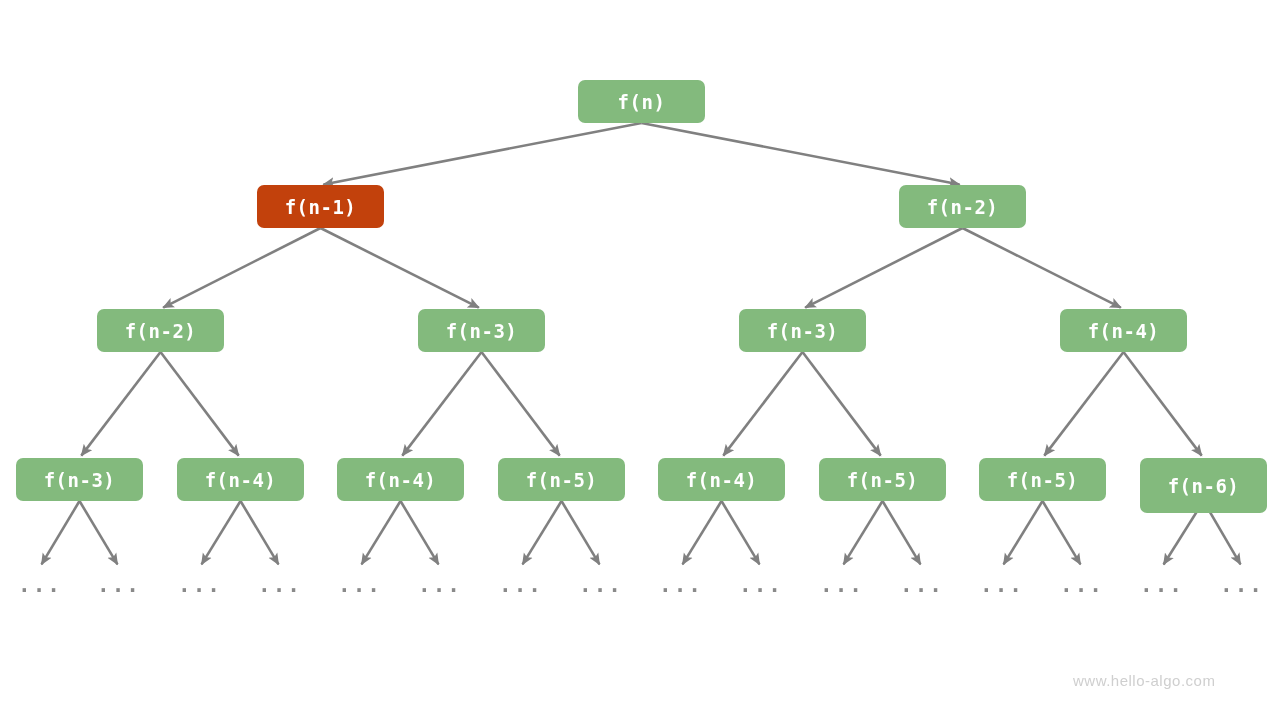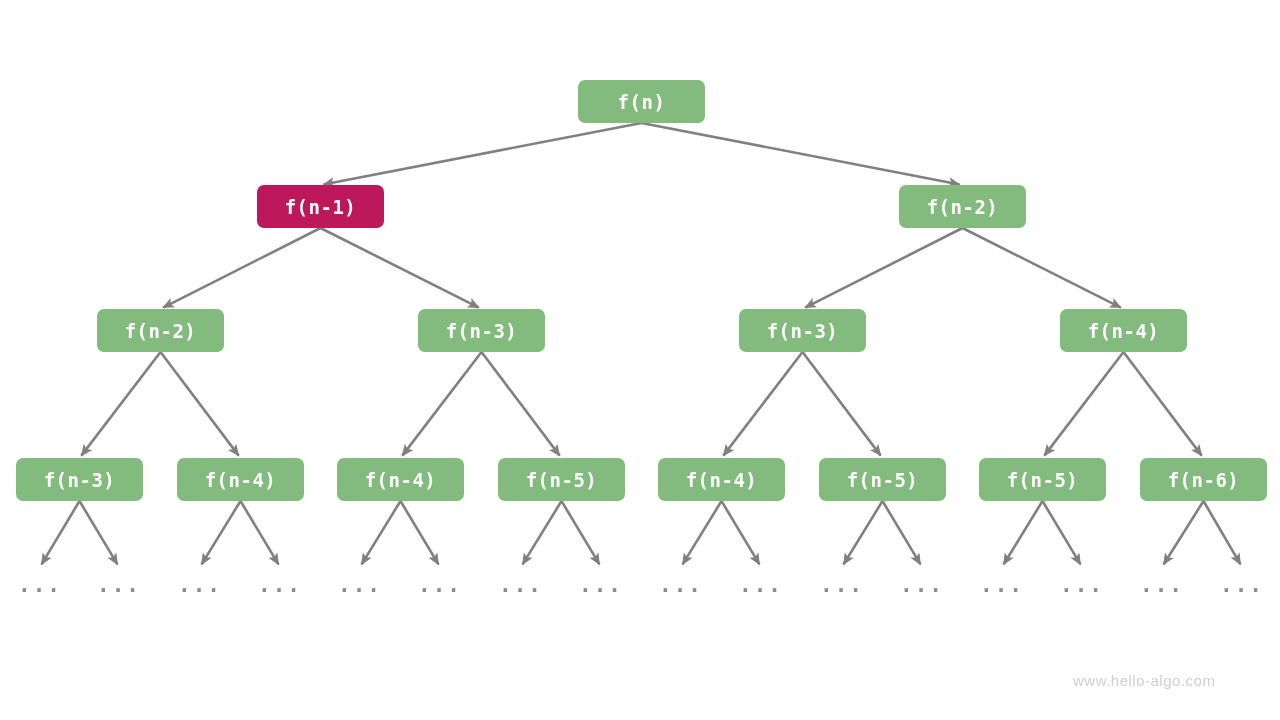--- a/index.html
+++ b/index.html
@@ -99,34 +99,34 @@
       <line x1="882.5" y1="501" x2="843.5690486595578" y2="564.443031814054" stroke="#808080" stroke-width="2.6" stroke-linecap="butt" marker-end="url(#arrowhead)"></line>
       <line x1="882.5" y1="501" x2="920.4593815604047" y2="564.4258021009294" stroke="#808080" stroke-width="2.6" stroke-linecap="butt" marker-end="url(#arrowhead)"></line>
       <line x1="1042.5" y1="501" x2="1003.5690486595578" y2="564.443031814054" stroke="#808080" stroke-width="2.6" stroke-linecap="butt" marker-end="url(#arrowhead)"></line>
       <line x1="1042.5" y1="501" x2="1080.4593815604048" y2="564.4258021009294" stroke="#808080" stroke-width="2.6" stroke-linecap="butt" marker-end="url(#arrowhead)"></line>
       <line x1="1203.5" y1="501" x2="1163.5969086452392" y2="564.4603380581739" stroke="#808080" stroke-width="2.6" stroke-linecap="butt" marker-end="url(#arrowhead)"></line>
       <line x1="1203.5" y1="501" x2="1240.4883869234277" y2="564.4086632973047" stroke="#808080" stroke-width="2.6" stroke-linecap="butt" marker-end="url(#arrowhead)"></line>
     </svg>
 
   <div id="node-layer">
       <div class="node" style="left: 578px; top: 80px; width: 127px; height: 43px; background: rgb(131, 186, 125); color: rgb(255, 255, 255);">f(n)</div>
-      <div class="node" style="left: 257px; top: 185px; width: 127px; height: 43px; background: #be185d; color: rgb(255, 255, 255);">f(n-1)</div>
+      <div class="node" style="left: 257px; top: 185px; width: 127px; height: 43px; background: #c2410c; color: rgb(255, 255, 255);">f(n-1)</div>
       <div class="node" style="left: 899px; top: 185px; width: 127px; height: 43px; background: rgb(131, 186, 125); color: rgb(255, 255, 255);">f(n-2)</div>
       <div class="node" style="left: 97px; top: 309px; width: 127px; height: 43px; background: rgb(131, 186, 125); color: rgb(255, 255, 255);">f(n-2)</div>
       <div class="node" style="left: 418px; top: 309px; width: 127px; height: 43px; background: rgb(131, 186, 125); color: rgb(255, 255, 255);">f(n-3)</div>
       <div class="node" style="left: 739px; top: 309px; width: 127px; height: 43px; background: rgb(131, 186, 125); color: rgb(255, 255, 255);">f(n-3)</div>
       <div class="node" style="left: 1060px; top: 309px; width: 127px; height: 43px; background: rgb(131, 186, 125); color: rgb(255, 255, 255);">f(n-4)</div>
       <div class="node" style="left: 16px; top: 458px; width: 127px; height: 43px; background: rgb(131, 186, 125); color: rgb(255, 255, 255);">f(n-3)</div>
       <div class="node" style="left: 177px; top: 458px; width: 127px; height: 43px; background: rgb(131, 186, 125); color: rgb(255, 255, 255);">f(n-4)</div>
       <div class="node" style="left: 337px; top: 458px; width: 127px; height: 43px; background: rgb(131, 186, 125); color: rgb(255, 255, 255);">f(n-4)</div>
       <div class="node" style="left: 498px; top: 458px; width: 127px; height: 43px; background: rgb(131, 186, 125); color: rgb(255, 255, 255);">f(n-5)</div>
       <div class="node" style="left: 658px; top: 458px; width: 127px; height: 43px; background: rgb(131, 186, 125); color: rgb(255, 255, 255);">f(n-4)</div>
       <div class="node" style="left: 819px; top: 458px; width: 127px; height: 43px; background: rgb(131, 186, 125); color: rgb(255, 255, 255);">f(n-5)</div>
       <div class="node" style="left: 979px; top: 458px; width: 127px; height: 43px; background: rgb(131, 186, 125); color: rgb(255, 255, 255);">f(n-5)</div>
-      <div class="node" style="left: 1140px; top: 458px; width: 127px; height: 43px; background: rgb(131, 186, 125); color: rgb(255, 255, 255);">f(n-6)</div>
+      <div class="node" style="left: 1140px; top: 458px; width: 127px; height: 55px; background: rgb(131, 186, 125); color: rgb(255, 255, 255);">f(n-6)</div>
     </div>
   <div id="ellipsis-layer">
       <div class="ellipsis" style="left: 40px; top: 585px; color: rgb(138, 138, 138);">...</div>
       <div class="ellipsis" style="left: 119px; top: 585px; color: rgb(138, 138, 138);">...</div>
       <div class="ellipsis" style="left: 200px; top: 585px; color: rgb(138, 138, 138);">...</div>
       <div class="ellipsis" style="left: 280px; top: 585px; color: rgb(138, 138, 138);">...</div>
       <div class="ellipsis" style="left: 360px; top: 585px; color: rgb(138, 138, 138);">...</div>
       <div class="ellipsis" style="left: 440px; top: 585px; color: rgb(138, 138, 138);">...</div>
       <div class="ellipsis" style="left: 521px; top: 585px; color: rgb(138, 138, 138);">...</div>
       <div class="ellipsis" style="left: 601px; top: 585px; color: rgb(138, 138, 138);">...</div>

